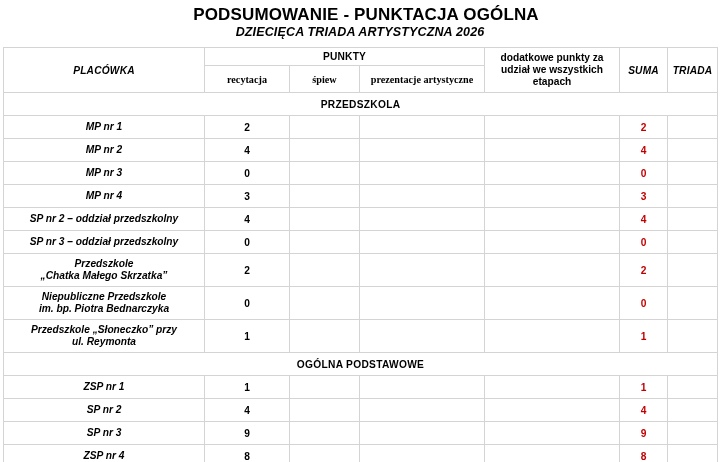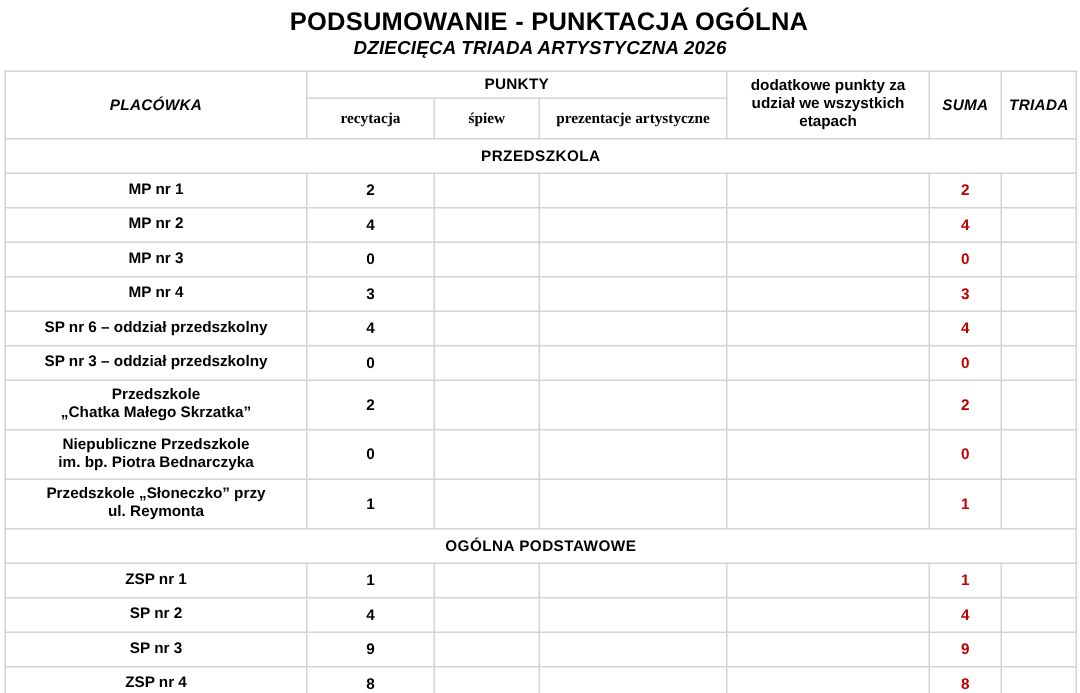--- a/index.html
+++ b/index.html
@@ -129,20 +129,21 @@
   }
   .data-row.tall td {
     height: 33px;
   }
   td.cell-name {
     font-size: 10.1px;
     font-weight: bold;
     line-height: 12.4px;
     text-align: center;
     padding: 0 6px;
+    font-style: italic;
   }
   td.cell-score {
     font-size: 12.4px;
     font-weight: bold;
   }
   td.cell-empty { }
   td.cell-suma {
     font-size: 11.4px;
     font-weight: bold;
     color: #C00000;
@@ -218,21 +219,21 @@
           <tr class="data-row">
             <td class="cell-name">MP nr 4</td>
             <td class="cell-score">3</td>
             <td class="cell-empty"></td>
             <td class="cell-empty"></td>
             <td class="cell-empty"></td>
             <td class="cell-suma">3</td>
             <td class="cell-miejsce"></td>
           </tr>
           <tr class="data-row">
-            <td class="cell-name">SP nr 6 – oddział przedszkolny</td>
+            <td class="cell-name">SP nr 2 – oddział przedszkolny</td>
             <td class="cell-score">4</td>
             <td class="cell-empty"></td>
             <td class="cell-empty"></td>
             <td class="cell-empty"></td>
             <td class="cell-suma">4</td>
             <td class="cell-miejsce"></td>
           </tr>
           <tr class="data-row">
             <td class="cell-name">SP nr 3 – oddział przedszkolny</td>
             <td class="cell-score">0</td>

